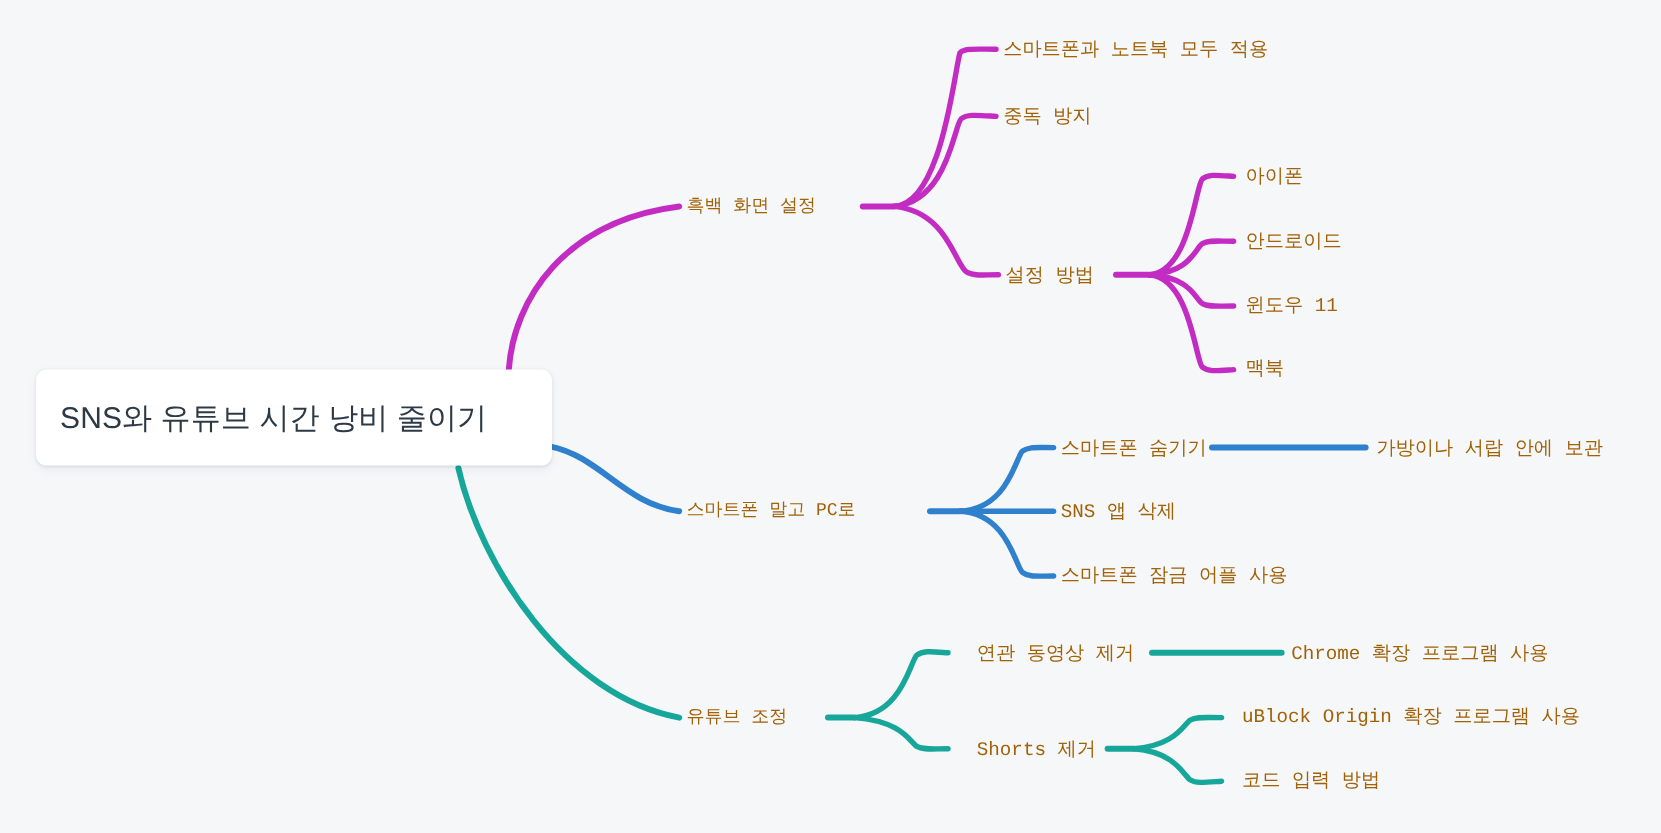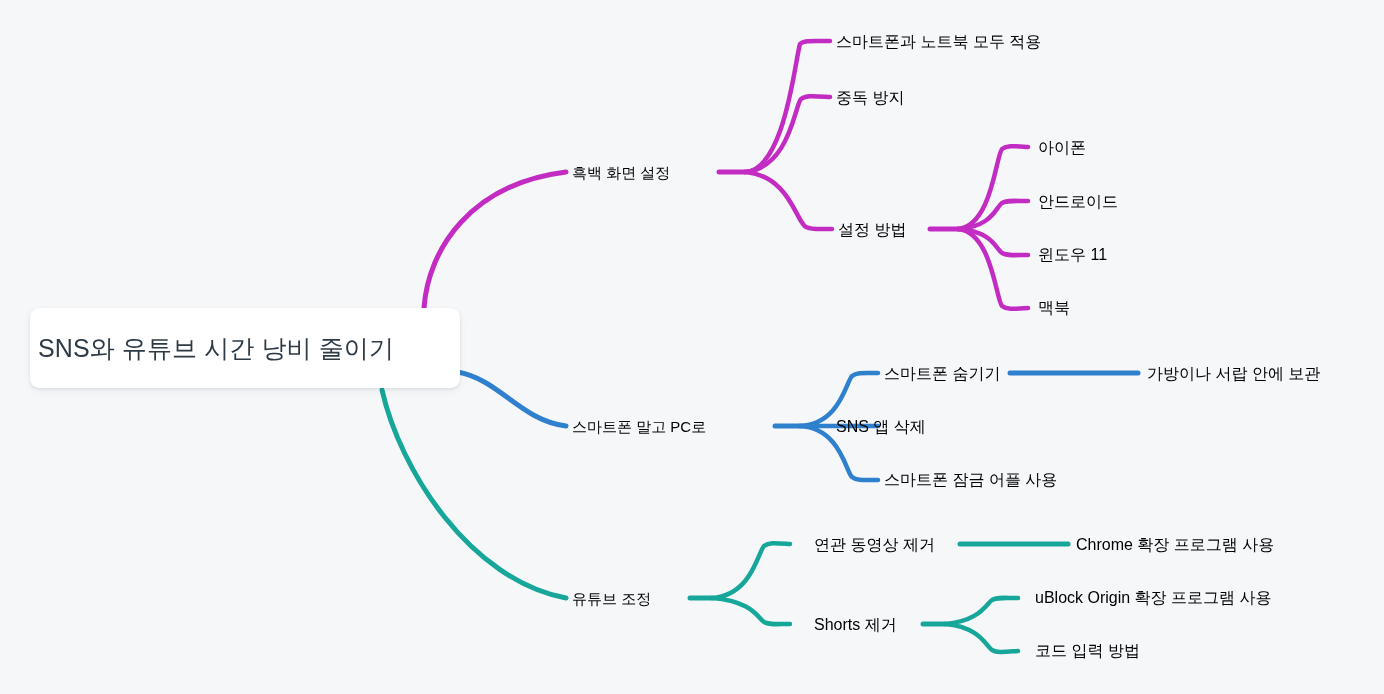--- a/index.html
+++ b/index.html
@@ -19,45 +19,46 @@
     inset: 0;
     width: 1384px;
     height: 694px;
   }
   .branch-path {
     fill: none;
     stroke-linecap: round;
   }
   .node-label {
     position: absolute;
-    color: #000000;
+    color: #a16207;
     white-space: nowrap;
     line-height: 1;
     transform: translateY(-50%);
+    font-family: Liberation Mono, monospace;
   }
   .level1-label {
     font-size: 15px;
   }
   .level2-label,
   .level3-label {
     font-size: 16px;
   }
   .root-node {
     position: absolute;
     left: 30px;
     top: 308px;
     width: 430px;
     height: 80px;
     background: #ffffff;
     border-radius: 9px;
     box-shadow: 0 1px 3px rgba(20, 30, 50, 0.10), 0 3px 10px rgba(20, 30, 50, 0.05);
     display: flex;
     align-items: center;
     box-sizing: border-box;
-    padding-left: 8px;
+    padding-left: 20px;
   }
   .root-label {
     font-size: 25px;
     color: #2d3a46;
     white-space: nowrap;
     letter-spacing: 0.1px;
   }
 </style>
 </head>
 <body>
@@ -130,21 +131,21 @@
 <div class="node-label level3-label" style="left:1038px; top:202px;text-align:center;">안드로이드</div>
 
 <div class="node-label level3-label" style="left:1038px; top:255px;">윈도우 11</div>
 
 <div class="node-label level3-label" style="left:1038px; top:308px;">맥북</div>
 
 <div class="node-label level1-label" style="left:572px; top:426px;">스마트폰 말고 PC로</div>
 
 <div class="node-label level2-label" style="left:884px; top:374px;">스마트폰 숨기기</div>
 
-<div class="node-label level2-label" style="left:836px; top:427px;">SNS 앱 삭제</div>
+<div class="node-label level2-label" style="left:884px; top:427px;">SNS 앱 삭제</div>
 
 <div class="node-label level2-label" style="left:884px; top:480px;">스마트폰 잠금 어플 사용</div>
 
 <div class="node-label level3-label" style="left:1147px; top:374px;">가방이나 서랍 안에 보관</div>
 
 <div class="node-label level1-label" style="left:572px; top:598px;">유튜브 조정</div>
 
 <div class="node-label level2-label" style="left:814px; top:545px;">연관 동영상 제거</div>
 
 <div class="node-label level2-label" style="left:814px; top:625px;">Shorts 제거</div>

